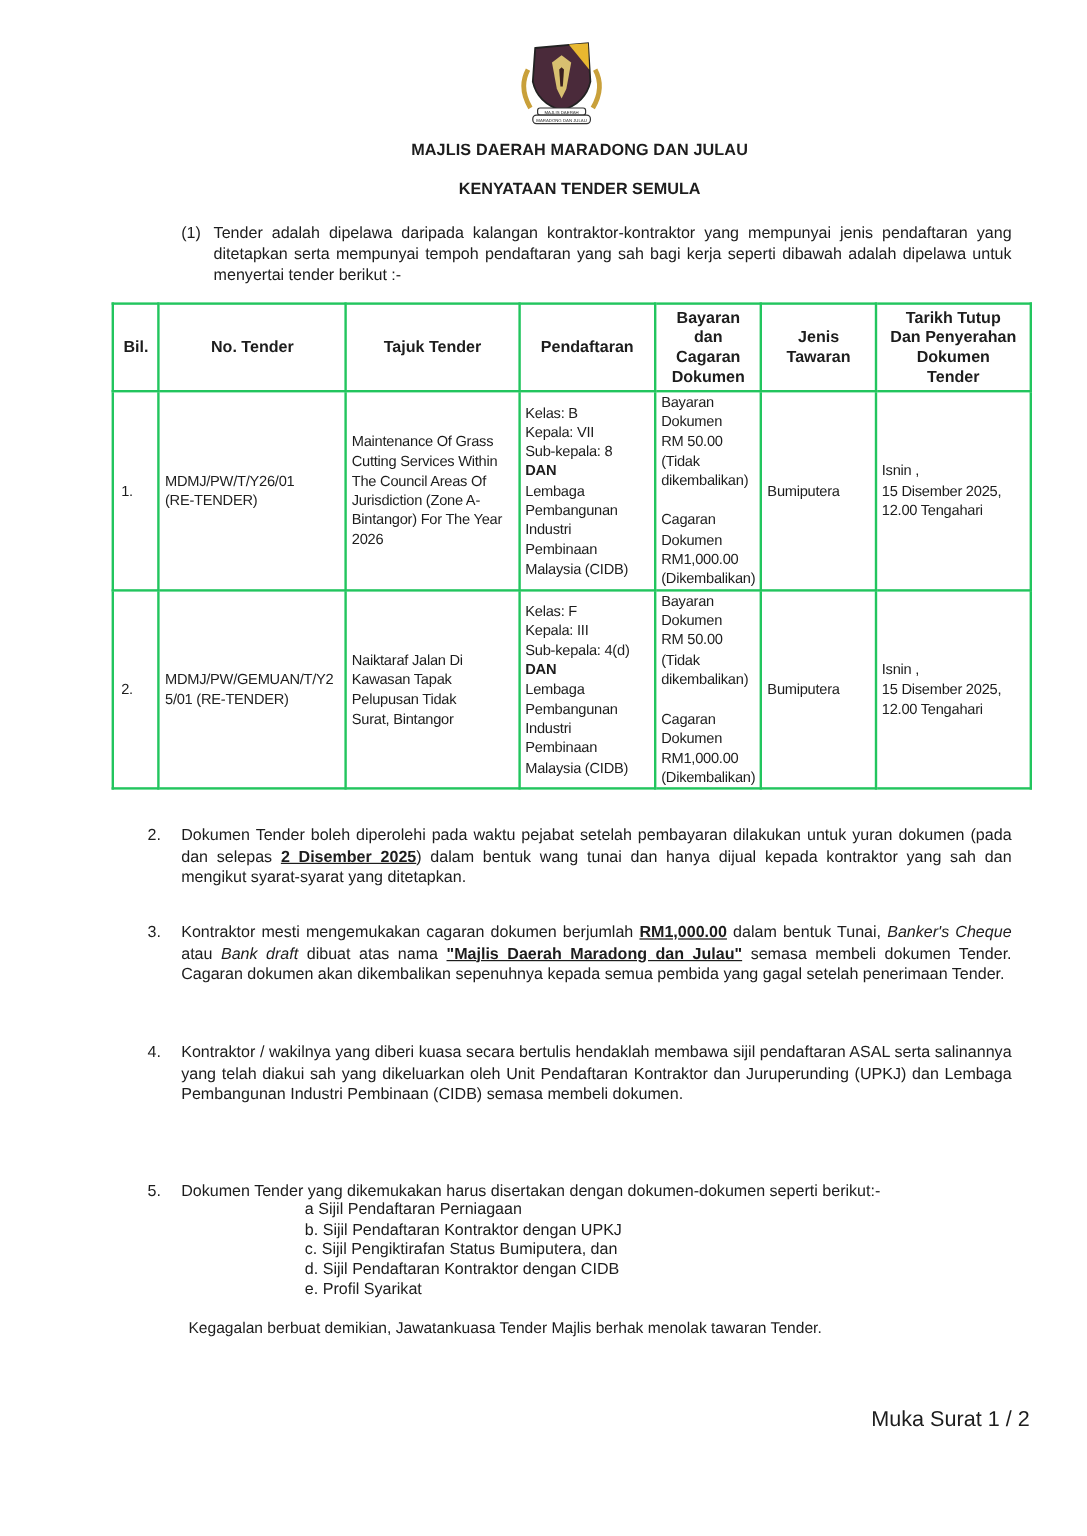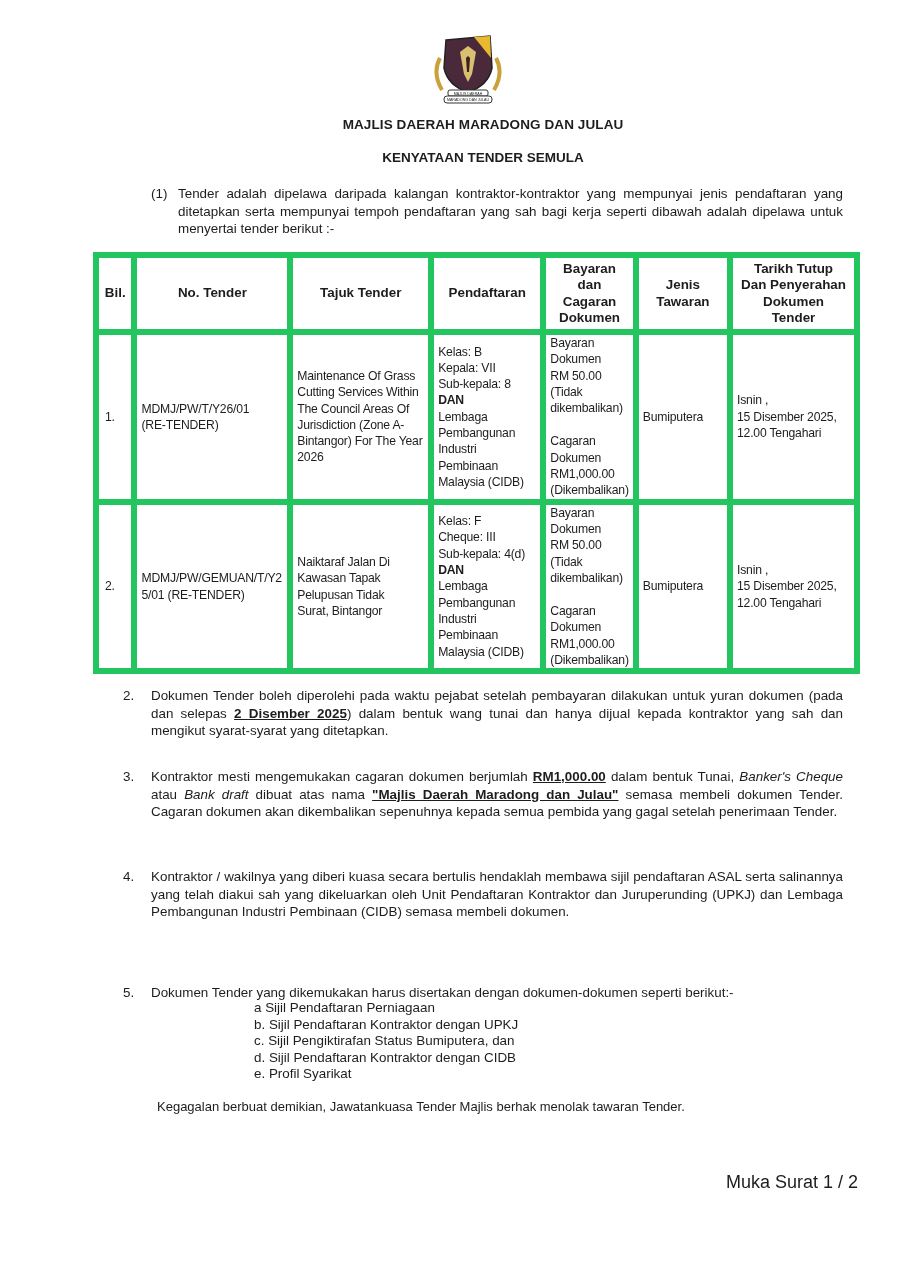--- a/index.html
+++ b/index.html
@@ -11,21 +11,21 @@
   .title1 { position: absolute; top: 117px; left: 0; width: 966px; text-align: center;
     font-weight: bold; font-size: 13.5px; letter-spacing: 0.1px; }
   .title2 { position: absolute; top: 150px; left: 0; width: 966px; text-align: center;
     font-weight: bold; font-size: 13.5px; }
   .intro { position: absolute; top: 185px; left: 151px; width: 692px; font-size: 13.4px; line-height: 17.5px; }
   .intro .num { position: absolute; left: 0; top: 0; }
   .intro .txt { margin-left: 27px; text-align: justify; text-align-last: left; }
 
   table.tender { position: absolute; top: 252px; left: 93px; width: 767px; border-collapse: collapse;
     font-size: 12.2px; line-height: 16.3px; letter-spacing: -0.2px; }
-  table.tender th, table.tender td { border: 6px solid #22c55e; padding: 0 4px; vertical-align: middle; }
+  table.tender th, table.tender td { border: 2px solid #22c55e; padding: 0 4px; vertical-align: middle; }
   table.tender th { font-weight: bold; font-size: 13.4px; line-height: 16.5px; text-align: center; height: 71px; letter-spacing: 0; }
   table.tender td { text-align: left; }
   table.tender tr.row td { height: 162px; }
   table.tender td.bil { padding-left: 6px; }
   .cell-lines span { display: block; }
   .dan { font-weight: bold; }
   .gap { height: 17px; }
 
   .para { position: absolute; left: 123px; width: 720px; font-size: 13.4px; line-height: 17.5px; }
   .para .num { position: absolute; left: 0; top: 0; }
@@ -149,21 +149,21 @@
         <span>5/01 (RE-TENDER)</span>
       </td>
       <td class="cell-lines">
         <span>Naiktaraf Jalan Di</span>
         <span>Kawasan Tapak</span>
         <span>Pelupusan Tidak</span>
         <span>Surat, Bintangor</span>
       </td>
       <td class="cell-lines">
         <span>Kelas: F</span>
-        <span>Cheque: III</span>
+        <span>Kepala: III</span>
         <span>Sub-kepala: 4(d)</span>
         <span class="dan">DAN</span>
         <span>Lembaga</span>
         <span>Pembangunan</span>
         <span>Industri</span>
         <span>Pembinaan</span>
         <span>Malaysia (CIDB)</span>
       </td>
       <td class="cell-lines">
         <span>Bayaran</span>

